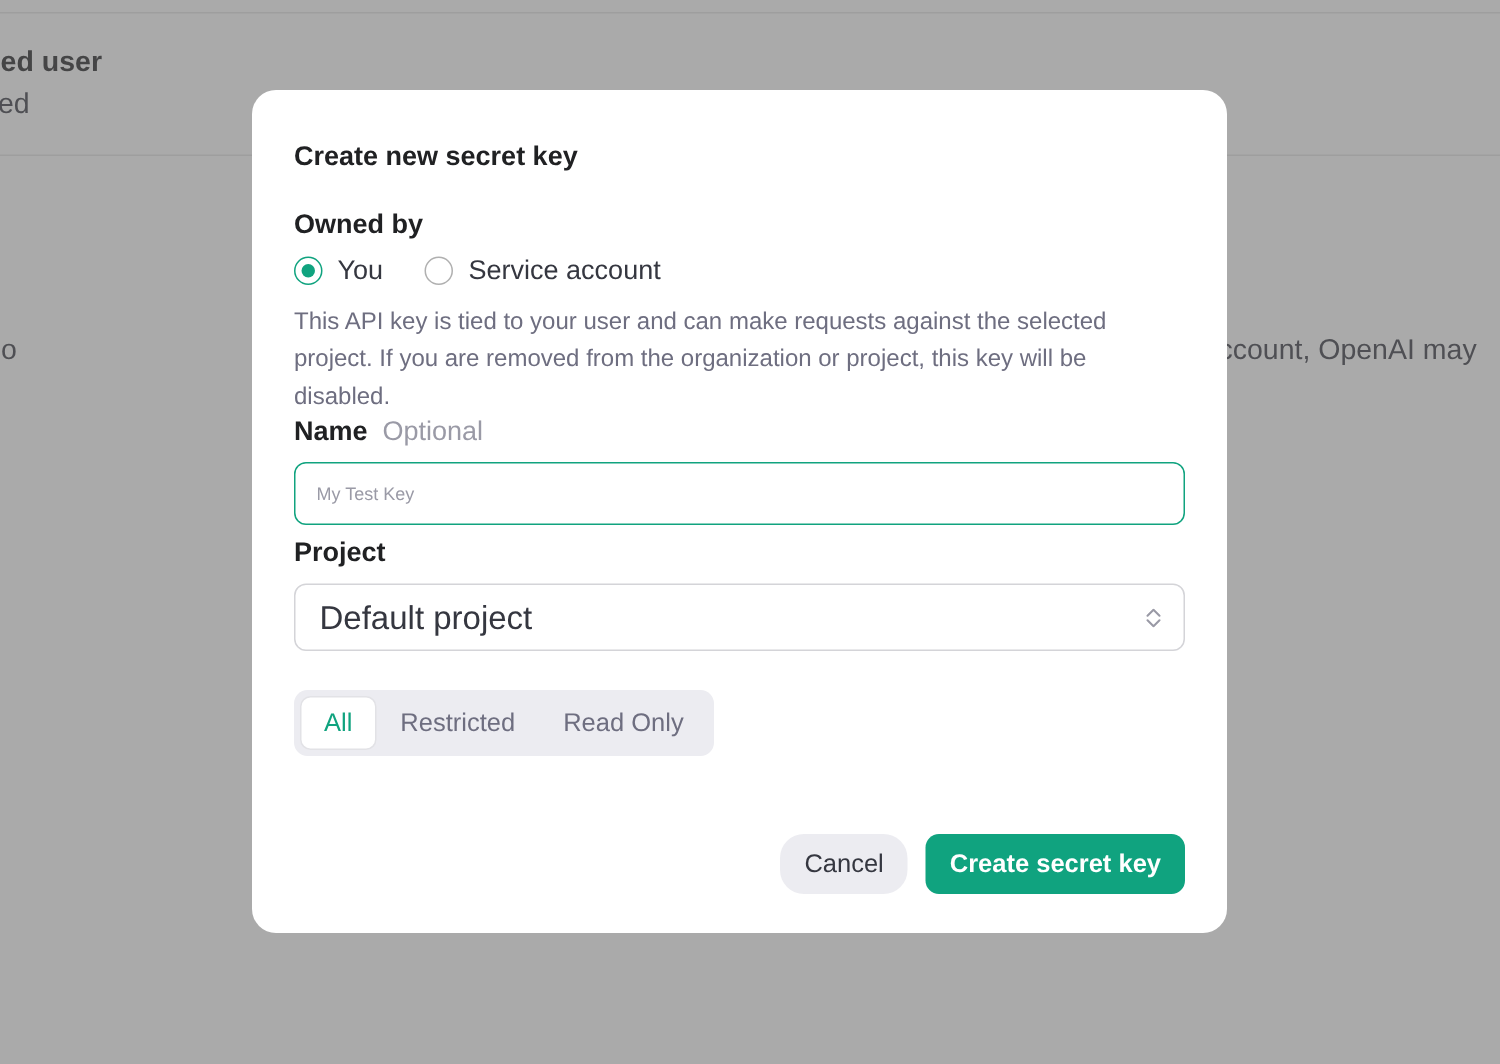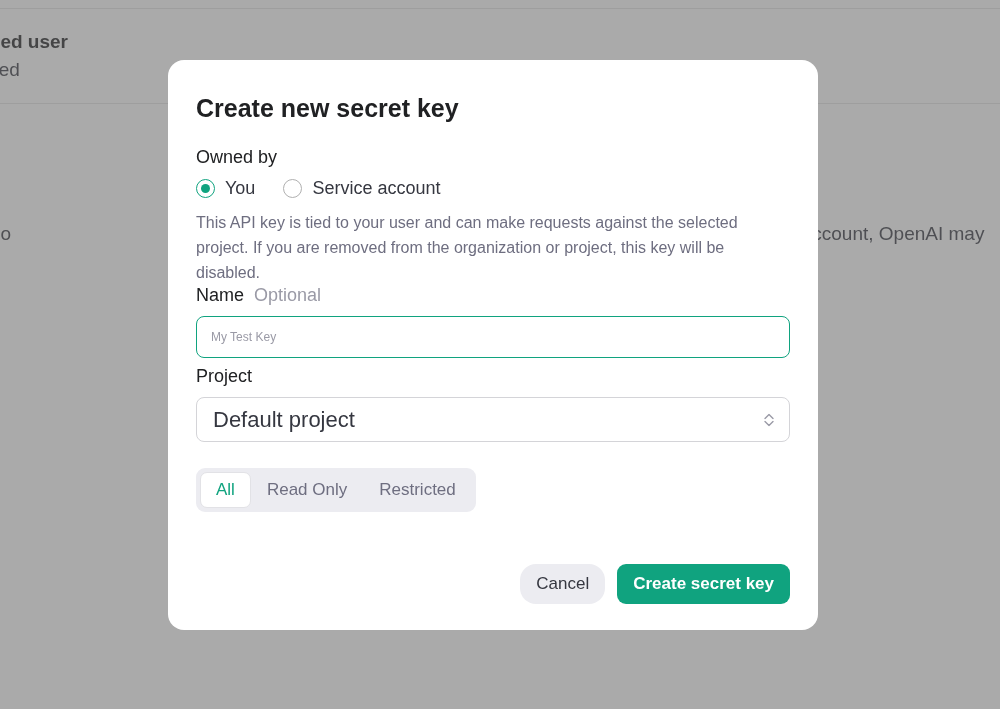--- a/index.html
+++ b/index.html
@@ -73,29 +73,29 @@
       position: absolute;
       top: 60px;
       left: 168px;
       width: 650px;
       background: #ffffff;
       border-radius: 16px;
       padding: 34px 28px 26px 28px;
     }
 
     .modal-title {
-      font-size: 25px;
+      font-size: 18px;
       font-weight: 700;
       color: #202123;
       margin-bottom: 24px;
     }
 
     .section-label {
       font-size: 18px;
-      font-weight: 400;
+      font-weight: 700;
       color: #202123;
       margin-bottom: 10px;
     }
 
     .radio-row {
       display: flex;
       align-items: center;
       gap: 28px;
       margin-bottom: 12px;
     }
@@ -302,21 +302,21 @@
           <path d="M1 5 L5 1 L9 5" stroke="#9a9aa6" stroke-width="1.4" fill="none" stroke-linecap="round" stroke-linejoin="round"></path>
         </svg>
       <svg width="10" height="6" viewBox="0 0 10 6" style="margin-top:1px">
           <path d="M1 1 L5 5 L9 1" stroke="#9a9aa6" stroke-width="1.4" fill="none" stroke-linecap="round" stroke-linejoin="round"></path>
         </svg>
     </span>
   </div>
 
   <div class="segmented">
     <button class="seg-btn active">All</button>
+    <button class="seg-btn">Restricted</button>
     <button class="seg-btn">Read Only</button>
-    <button class="seg-btn">Restricted</button>
   </div>
 
   <div class="modal-footer">
     <button class="btn btn-secondary">Cancel</button>
     <button class="btn btn-primary">Create secret key</button>
   </div>
 </div>
 
 </body></html>

